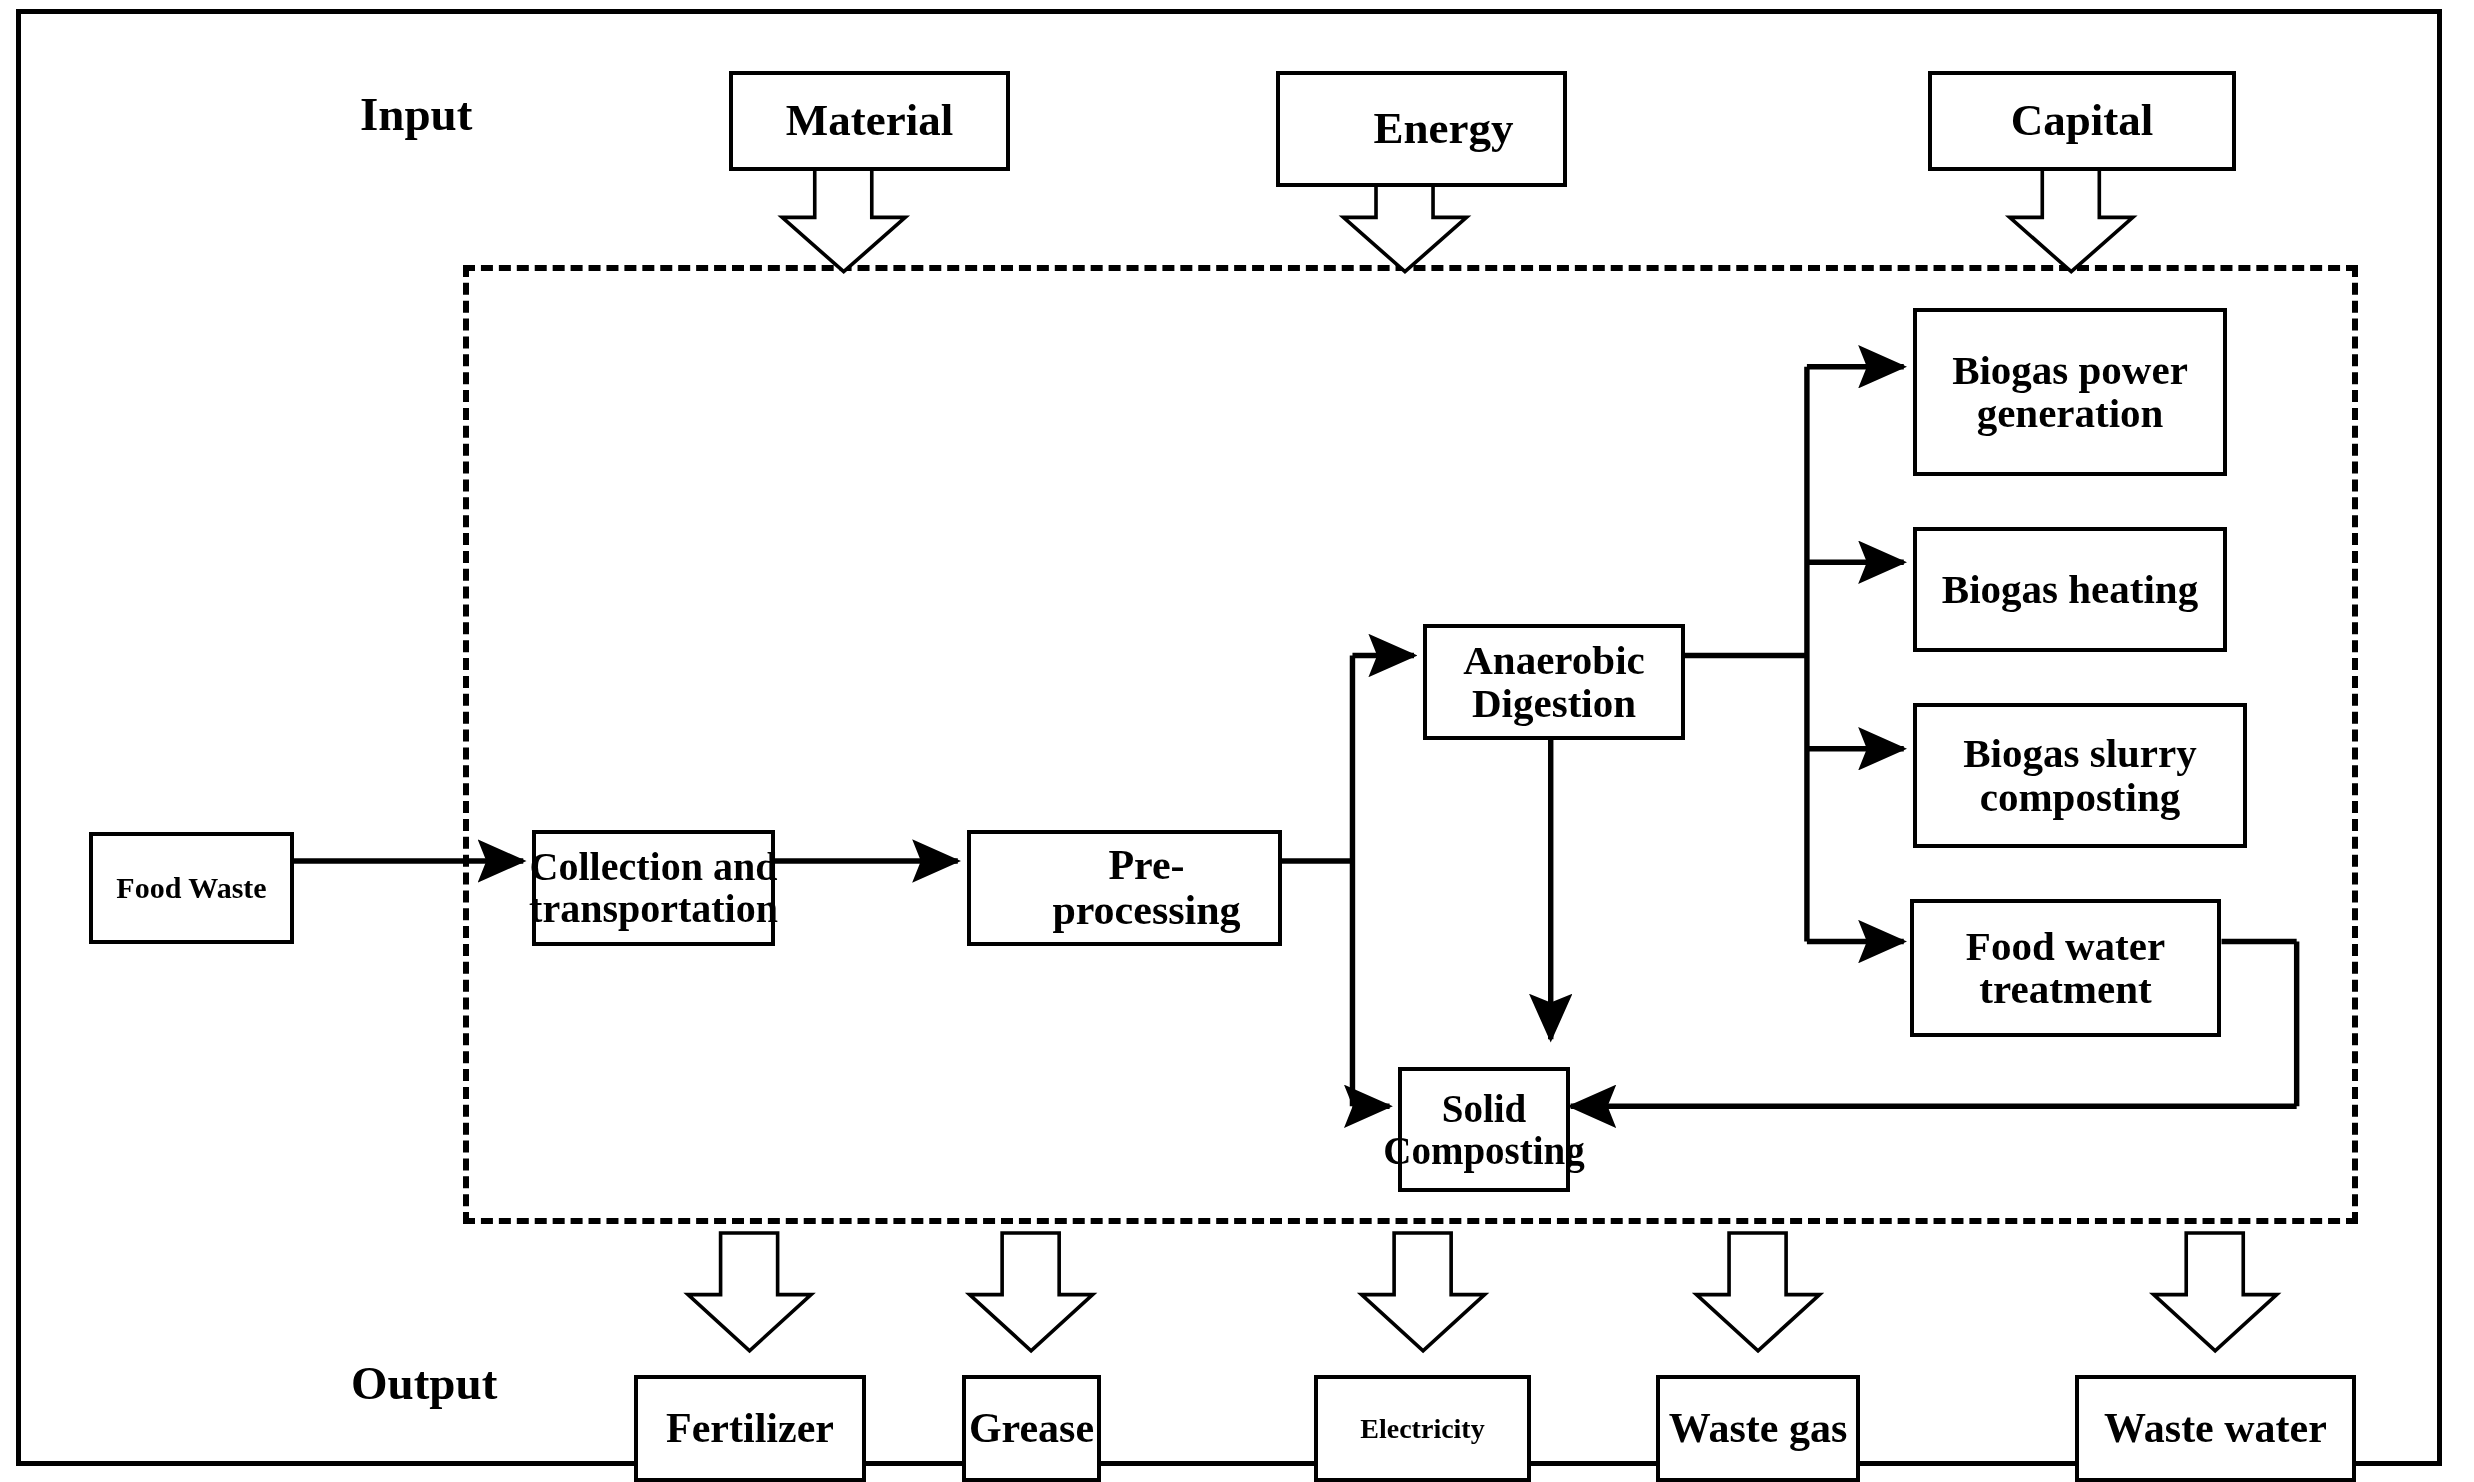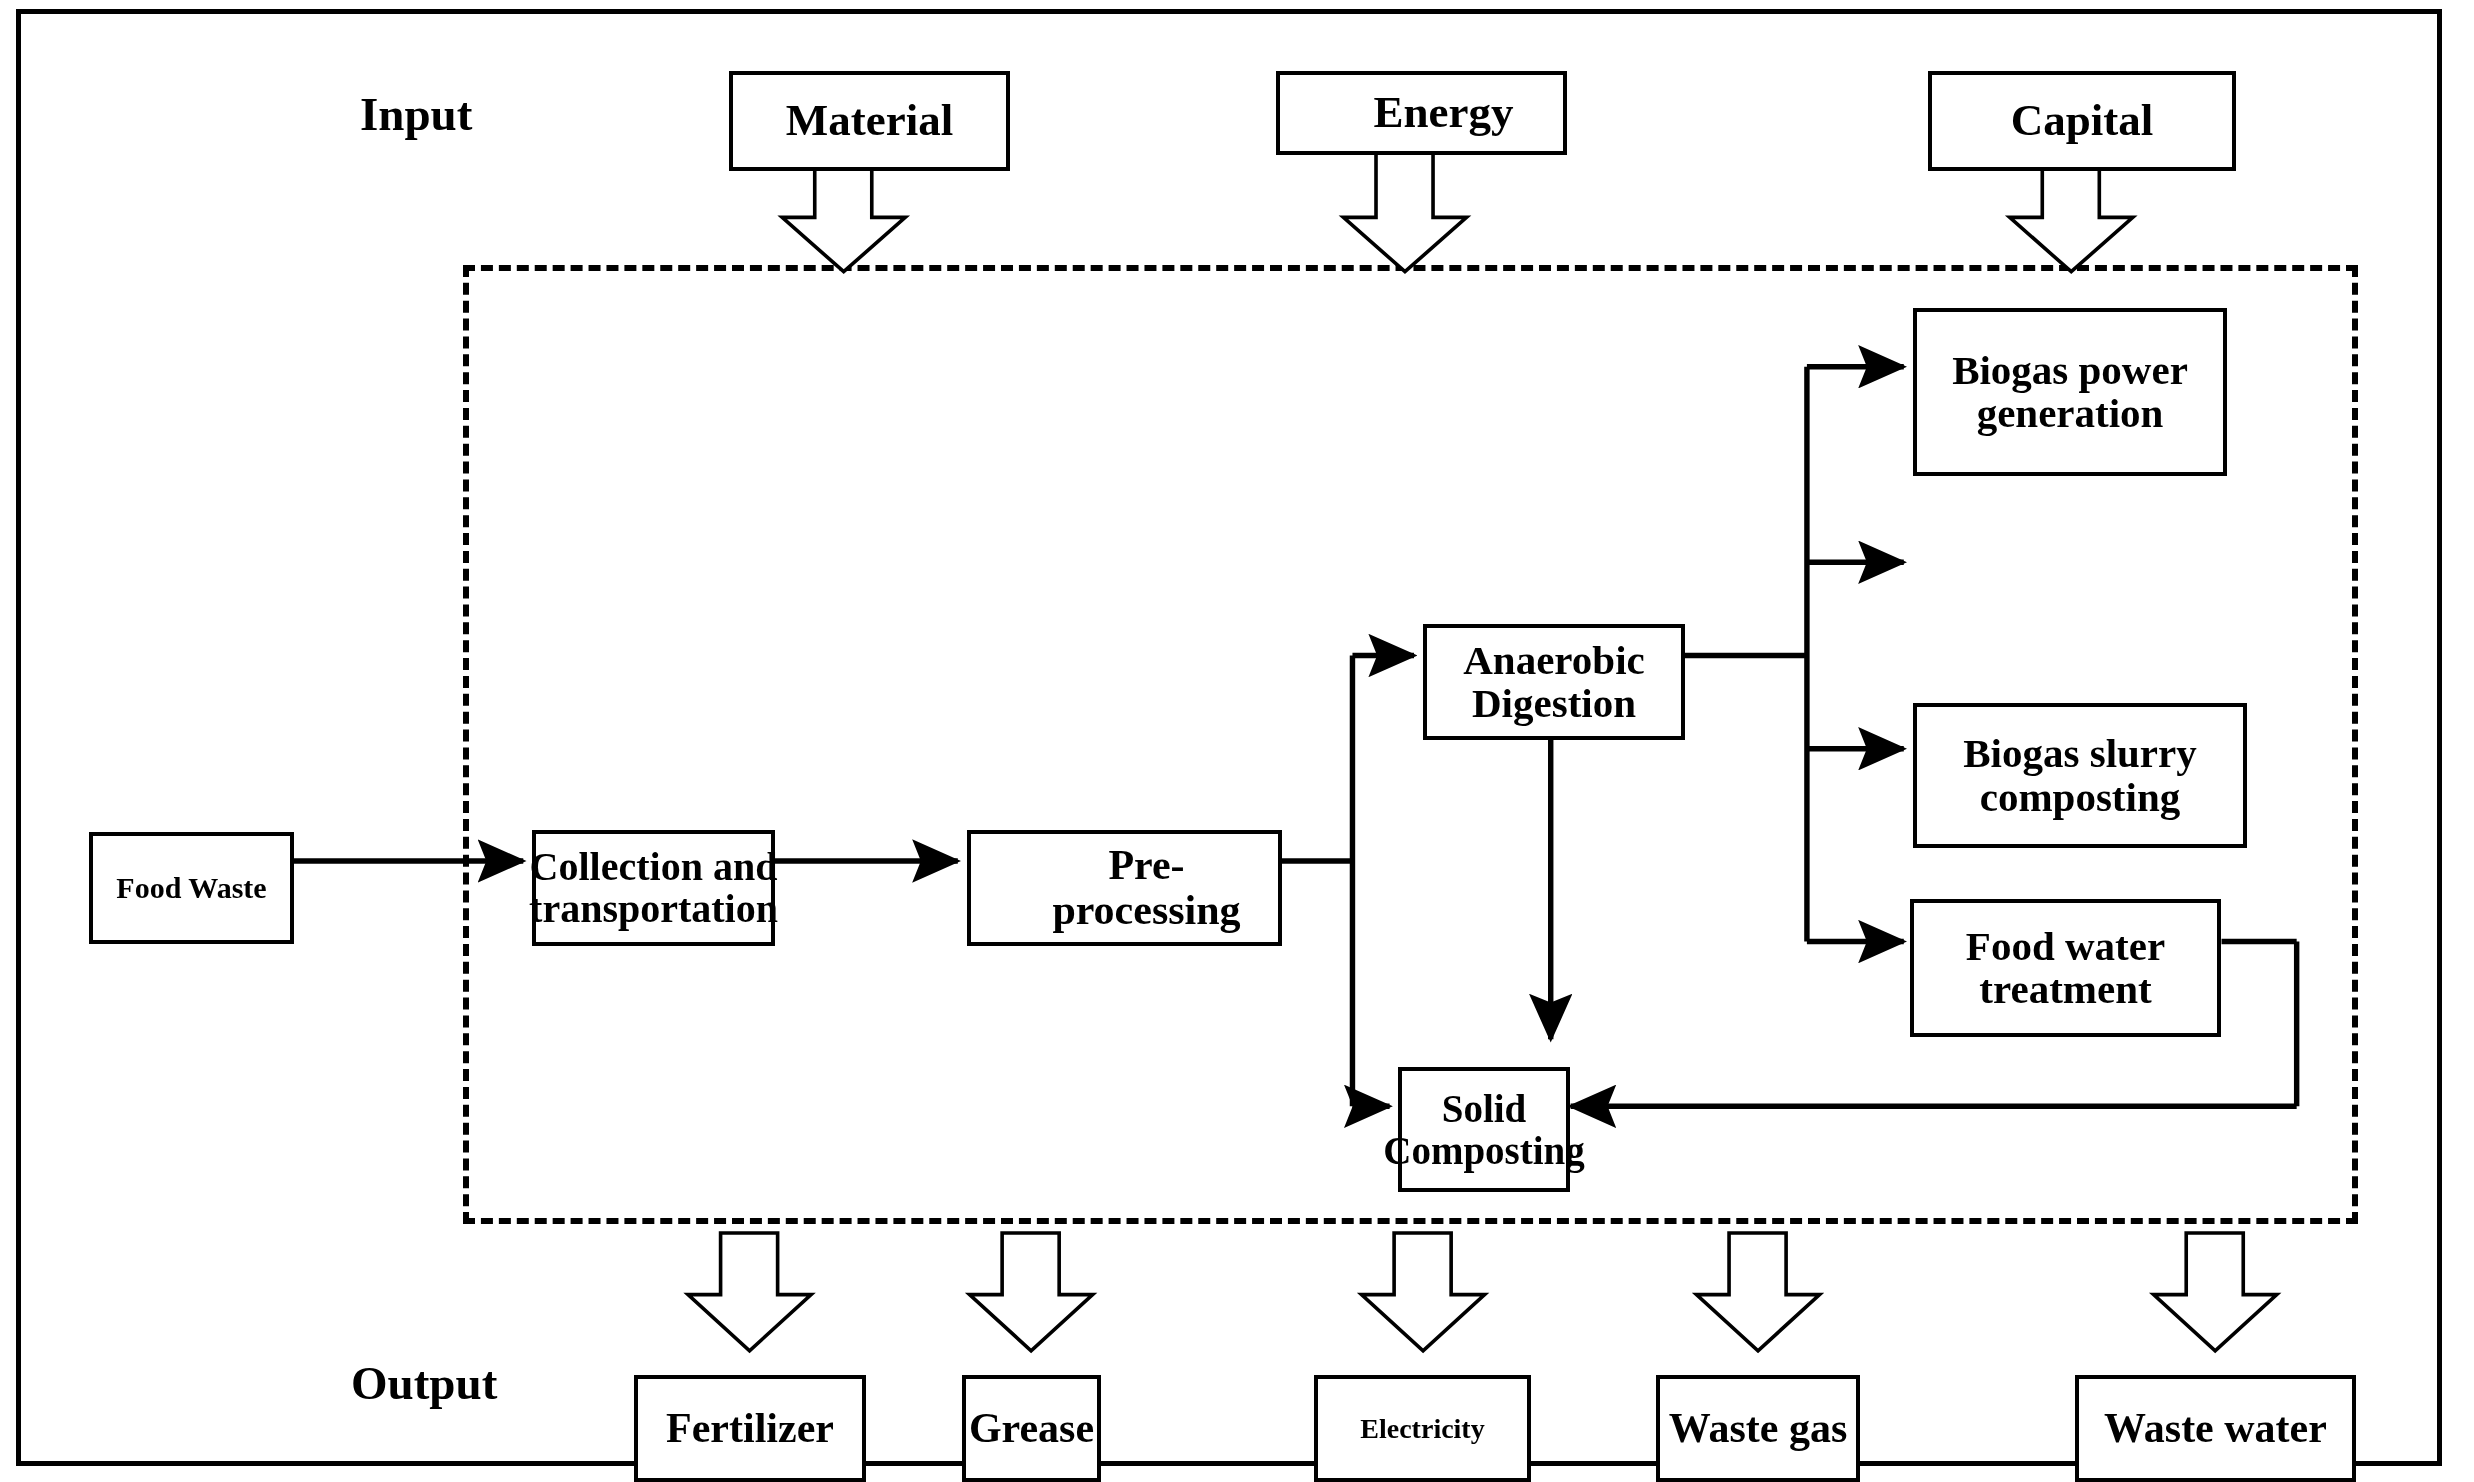--- a/index.html
+++ b/index.html
@@ -86,21 +86,21 @@
       <path d="M2415,1362 L2478,1362 L2478,1430 L2515,1430 L2447,1492 L2379,1430 L2415,1430 z"></path>
     </g>
   </svg>
 
   <div class="plain-label" style="left:360px;top:87px;font-size:47px;">Input</div>
   <div class="plain-label" style="left:351px;top:1356px;font-size:47px;">Output</div>
 
   <div class="node" style="left:729px;top:45px;width:281px;height:100px;font-size:45px;">
     <span>Material</span>
   </div>
-  <div class="node" style="left:1276px;top:45px;width:291px;height:84px;font-size:45px;padding-left:44px;">
+  <div class="node" style="left:1276px;top:45px;width:291px;height:116px;font-size:45px;padding-left:44px;">
     <span>Energy</span>
   </div>
   <div class="node" style="left:1928px;top:45px;width:308px;height:100px;font-size:45px;text-align:center;">
     <span>Capital</span>
   </div>
 
   <div class="node" style="left:89px;top:806px;width:205px;height:112px;font-size:30px;">
     <span>Food Waste</span>
   </div>
 
@@ -118,20 +118,23 @@
   </div>
 
   <div class="node" style="left:1398px;top:1041px;width:172px;height:125px;font-size:39px;">
     <span>Solid Composting</span>
   </div>
 
   <div class="node" style="left:1913px;top:282px;width:314px;height:168px;font-size:41px;">
     <span>Biogas power generation</span>
   </div>
 
+  <div class="node" style="left:1913px;top:501px;width:314px;height:125px;font-size:41px;">
+    <span>Biogas heating</span>
+  </div>
 
   <div class="node" style="left:1913px;top:677px;width:334px;height:145px;font-size:41px;">
     <span>Biogas slurry composting</span>
   </div>
 
   <div class="node" style="left:1910px;top:873px;width:311px;height:138px;font-size:41px;">
     <span>Food water treatment</span>
   </div>
 
   <div class="node" style="left:634px;top:1349px;width:232px;height:107px;font-size:42px;">

